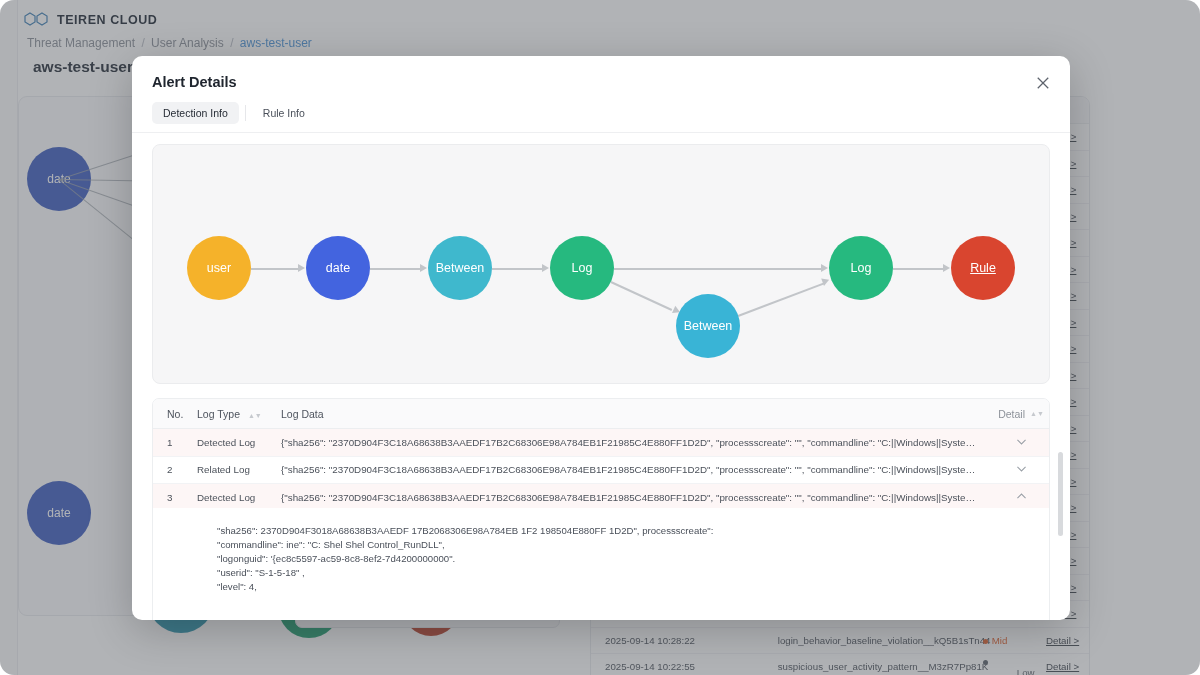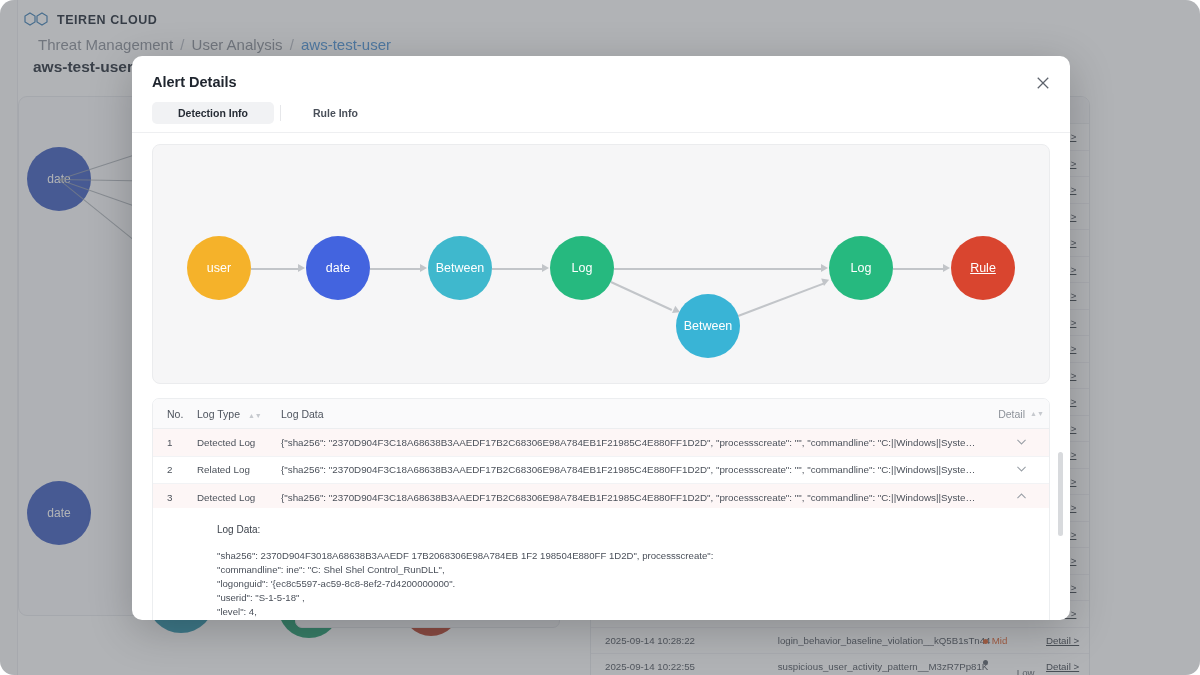--- a/index.html
+++ b/index.html
@@ -24,22 +24,22 @@
   }
   .bg-header {
     position: absolute; left: 18px; top: 0; right: 0; height: 54px;
     background: #fff;
     text-align: right;
   }
   .logo-row { position: absolute; left: 6px; top: 12px; display: flex; align-items: center; gap: 7px; }
   .logo-mark { width: 26px; height: 16px; }
   .logo-text { font-size: 12.5px; font-weight: 700; color: #1b2430; letter-spacing: .55px; }
   .breadcrumb {
-    position: absolute; left: 20px; top: 36px;
-    font-size: 15px; color: #8a8f98; white-space: nowrap;
+    position: absolute; left: 9px; top: 36px;
+    font-size: 12px; color: #8a8f98; white-space: nowrap;
   }
   .breadcrumb .sep { margin: 0 3px; color: #b8bcc4; }
   .breadcrumb .crumb-active { color: #4b93d8; }
   .page-title {
     position: absolute; left: 15px; top: 58px;
     font-size: 15.5px; font-weight: 700; color: #232b36;
   }
 
   
   .bg-graph {
@@ -101,21 +101,21 @@
     overflow: hidden;
   }
   .modal-title { position: absolute; left: 20px; top: 18px; font-size: 14.5px; font-weight: 700; color: #20262f; }
   .modal-close {
     position: absolute; right: 16px; top: 16px; width: 22px; height: 22px;
     display: flex; align-items: center; justify-content: center;
     color: #5e646d; font-size: 16px; cursor: pointer;
   }
   .tabs { position: absolute; left: 20px; top: 46px; display: flex; align-items: center; gap: 0; }
   .tab {
-    font-size: 10.5px; color: #4a505a; padding: 5px 26px; border-radius: 5px; cursor: pointer; font-weight: bold;
+    font-size: 10.5px; color: #4a505a; padding: 5px 11px; border-radius: 5px; cursor: pointer;
   }
   .tab.active { background: #f1f2f4; color: #262c35; }
   .tab-div { width: 1px; height: 16px; background: #e6e7ea; margin: 0 6px; }
   .modal-hr { position: absolute; left: 0; right: 0; top: 76px; height: 1px; background: #eeeff1; }
 
   .flow-panel {
     position: absolute; left: 20px; top: 88px; width: 898px; height: 240px;
     background: #f6f6f7; border: 1px solid #ebecee; border-radius: 8px;
   }
   .node {
@@ -447,21 +447,20 @@
             <span class="k-det">
               <span class="chev"><svg viewBox="0 0 16 16" width="13" height="13">
                   <polyline points="3,10 8,5 13,10" fill="none" stroke="#9aa0a7" stroke-width="1.3"></polyline>
                 </svg></span>
             </span>
           </div>
         </div>
     </div>
 
     <div class="log-expand">
-      <div class="lbl">Log Data:</div>
       <div id="expandLines">
           <div class="ln">"sha256": 2370D904F3018A68638B3AAEDF 17B2068306E98A784EB 1F2 198504E880FF 1D2D", processscreate":</div>
           <div class="ln">"commandline": ine": "C: Shel Shel Control_RunDLL",</div>
           <div class="ln">"logonguid": '{ec8c5597-ac59-8c8-8ef2-7d4200000000".</div>
           <div class="ln">"userid": "S-1-5-18" ,</div>
           <div class="ln">"level": 4,</div>
         </div>
     </div>
 
     <div class="modal-scrollbar"></div>

